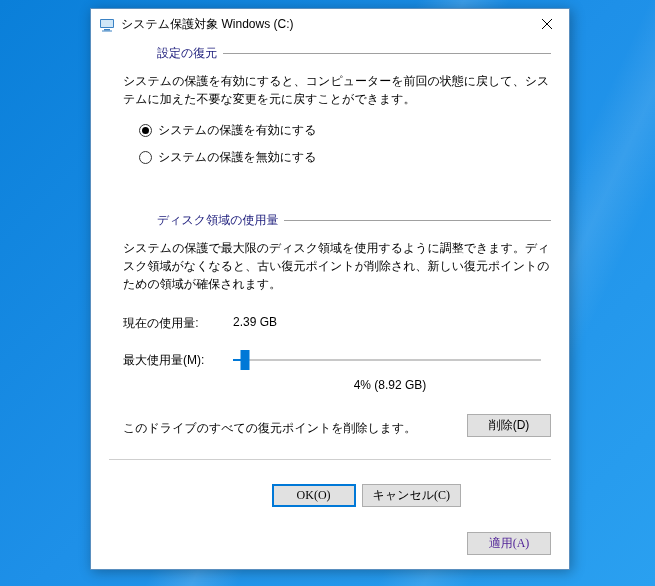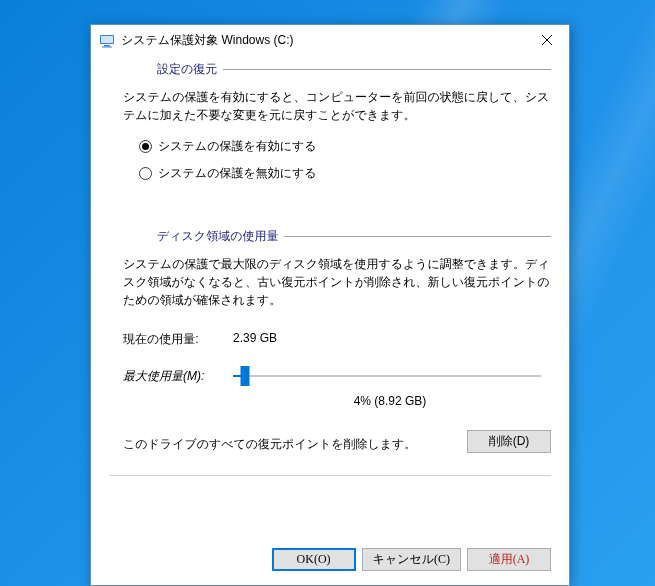--- a/index.html
+++ b/index.html
@@ -19,21 +19,21 @@
     position: absolute;
     inset: 0;
     background:
       linear-gradient(115deg, transparent 45%, rgba(255,255,255,0.15) 50%, transparent 55%),
       linear-gradient(115deg, transparent 70%, rgba(255,255,255,0.1) 75%, transparent 80%);
     pointer-events: none;
   }
   .dialog {
     position: absolute;
     left: 90px;
-    top: 24px;
+    top: 8px;
     width: 480px;
     height: 562px;
     background: #ffffff;
     border: 1px solid #5a8fbf;
     box-shadow: 2px 2px 12px rgba(0,0,0,0.3);
     display: flex;
     flex-direction: column;
   }
   .titlebar {
     height: 30px;
@@ -121,21 +121,20 @@
     display: flex;
     margin: 0 0 18px 14px;
   }
   .usage-label {
     width: 110px;
   }
   .slider-row {
     display: flex;
     align-items: center;
     margin: 0 0 8px 14px;
-    font-style: italic;
   }
   .slider-label {
     width: 110px;
   }
   .slider-track {
     flex: 1;
     position: relative;
     height: 20px;
     margin-right: 10px;
   }
@@ -179,22 +178,23 @@
     border: 1px solid #adadad;
     font-size: 12px;
     font-family: inherit;
     cursor: pointer;
     padding: 0 10px;
   }
   .btn.default {
     border: 2px solid #0078d7;
   }
   .btn:disabled {
-    color: #b91c1c;
+    color: #4c1d95;
     cursor: default;
+    margin-top: 48px;
   }
   .footer-sep {
     height: 1px;
     background: #cfcfcf;
     margin: 22px 0 0 0;
   }
   .footer {
     padding: 12px 18px 14px 18px;
     display: flex;
     justify-content: flex-end;

